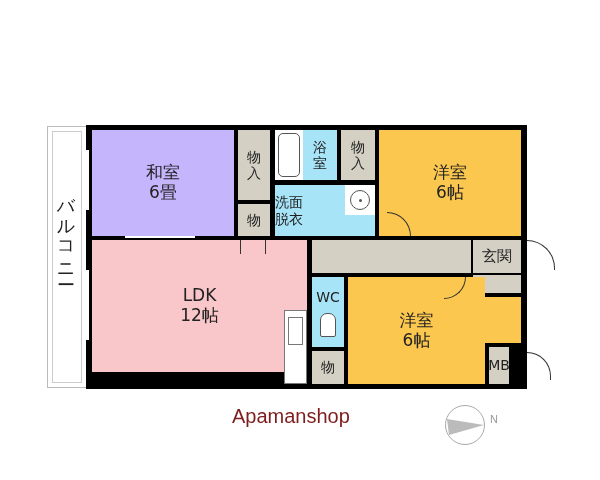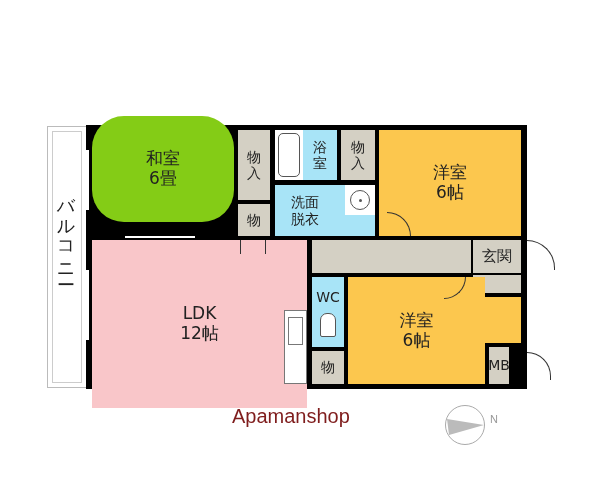--- a/index.html
+++ b/index.html
@@ -25,21 +25,21 @@
 </head>
 <body>
 
 <div class="abs" style="left:47px; top:126px; width:40px; height:262px; border:1px solid #bbb; background:#fff;">
   <div class="abs" style="left:4px; top:4px; width:30px; height:252px; border:1px solid #ccc;"></div>
   <div class="abs vtext" style="left:6px; top:58px;">バルコニー</div>
 </div>
 
 <div class="abs" style="left:86px; top:125px; width:441px; height:264px; background:#000;"></div>
 
-<div class="room" style="left:92px; top:116px; width:142px; height:106px; background:#84cc16;border-radius:32px;">
+<div class="room" style="left:92px; top:130px; width:142px; height:106px; background:#c4b5fd;">
   <span class="lbl-big">和室</span>
   <span class="lbl-big">6畳</span>
 </div>
 
 <div class="room" style="left:238px; top:130px; width:32px; height:70px; background:#d4d0c4;">
   <span class="lbl-sm">物</span>
   <span class="lbl-sm">入</span>
 </div>
 
 <div class="room" style="left:238px; top:204px; width:32px; height:32px; background:#d4d0c4;">
@@ -53,39 +53,39 @@
 <div class="room" style="left:303px; top:130px; width:34px; height:50px; background:#a8e4f7;">
   <span class="lbl-sm">浴</span>
   <span class="lbl-sm">室</span>
 </div>
 
 <div class="room" style="left:341px; top:130px; width:34px; height:50px; background:#d4d0c4;">
   <span class="lbl-sm">物</span>
   <span class="lbl-sm">入</span>
 </div>
 
-<div class="room" style="left:275px; top:185px; width:70px; height:51px; background:#a8e4f7; align-items:flex-start; padding-left:16px;">
+<div class="room" style="left:275px; top:185px; width:70px; height:51px; background:#a8e4f7; align-items:flex-start; padding-left:0;">
   <span class="lbl-sm">洗面</span>
   <span class="lbl-sm">脱衣</span>
 </div>
 
 <div class="abs" style="left:345px; top:185px; width:30px; height:30px; background:#fff;">
   <div class="abs" style="left:5px; top:5px; width:20px; height:20px; border:1px solid #555; border-radius:50%;"></div>
   <div class="abs" style="left:14px; top:14px; width:3px; height:3px; background:#555; border-radius:50%;"></div>
 </div>
 <div class="abs" style="left:345px; top:215px; width:30px; height:21px; background:#a8e4f7;"></div>
 
 <div class="room" style="left:379px; top:130px; width:142px; height:106px; background:#fcc74e;">
   <span class="lbl-big">洋室</span>
   <span class="lbl-big">6帖</span>
 </div>
 
 <div class="abs" style="left:387px; top:212px; width:24px; height:24px; border-top:1px solid #333; border-right:1px solid #333; border-top-right-radius:24px;"></div>
 
-<div class="room" style="left:92px; top:240px; width:215px; height:168px; background:#f9c6c9;">
+<div class="room" style="left:92px; top:240px; width:215px; height:132px; background:#f9c6c9;">
   <span class="lbl-big">LDK</span>
   <span class="lbl-big">12帖</span>
 </div>
 
 <div class="abs" style="left:284px; top:310px; width:23px; height:74px; background:#fff; border:1px solid #777;">
   <div class="abs" style="left:3px; top:6px; width:15px; height:28px; border:1px solid #777;"></div>
 </div>
 
 <div class="abs" style="left:240px; top:240px; width:26px; height:14px; border-left:1px solid #333; border-right:1px solid #333;"></div>
 

